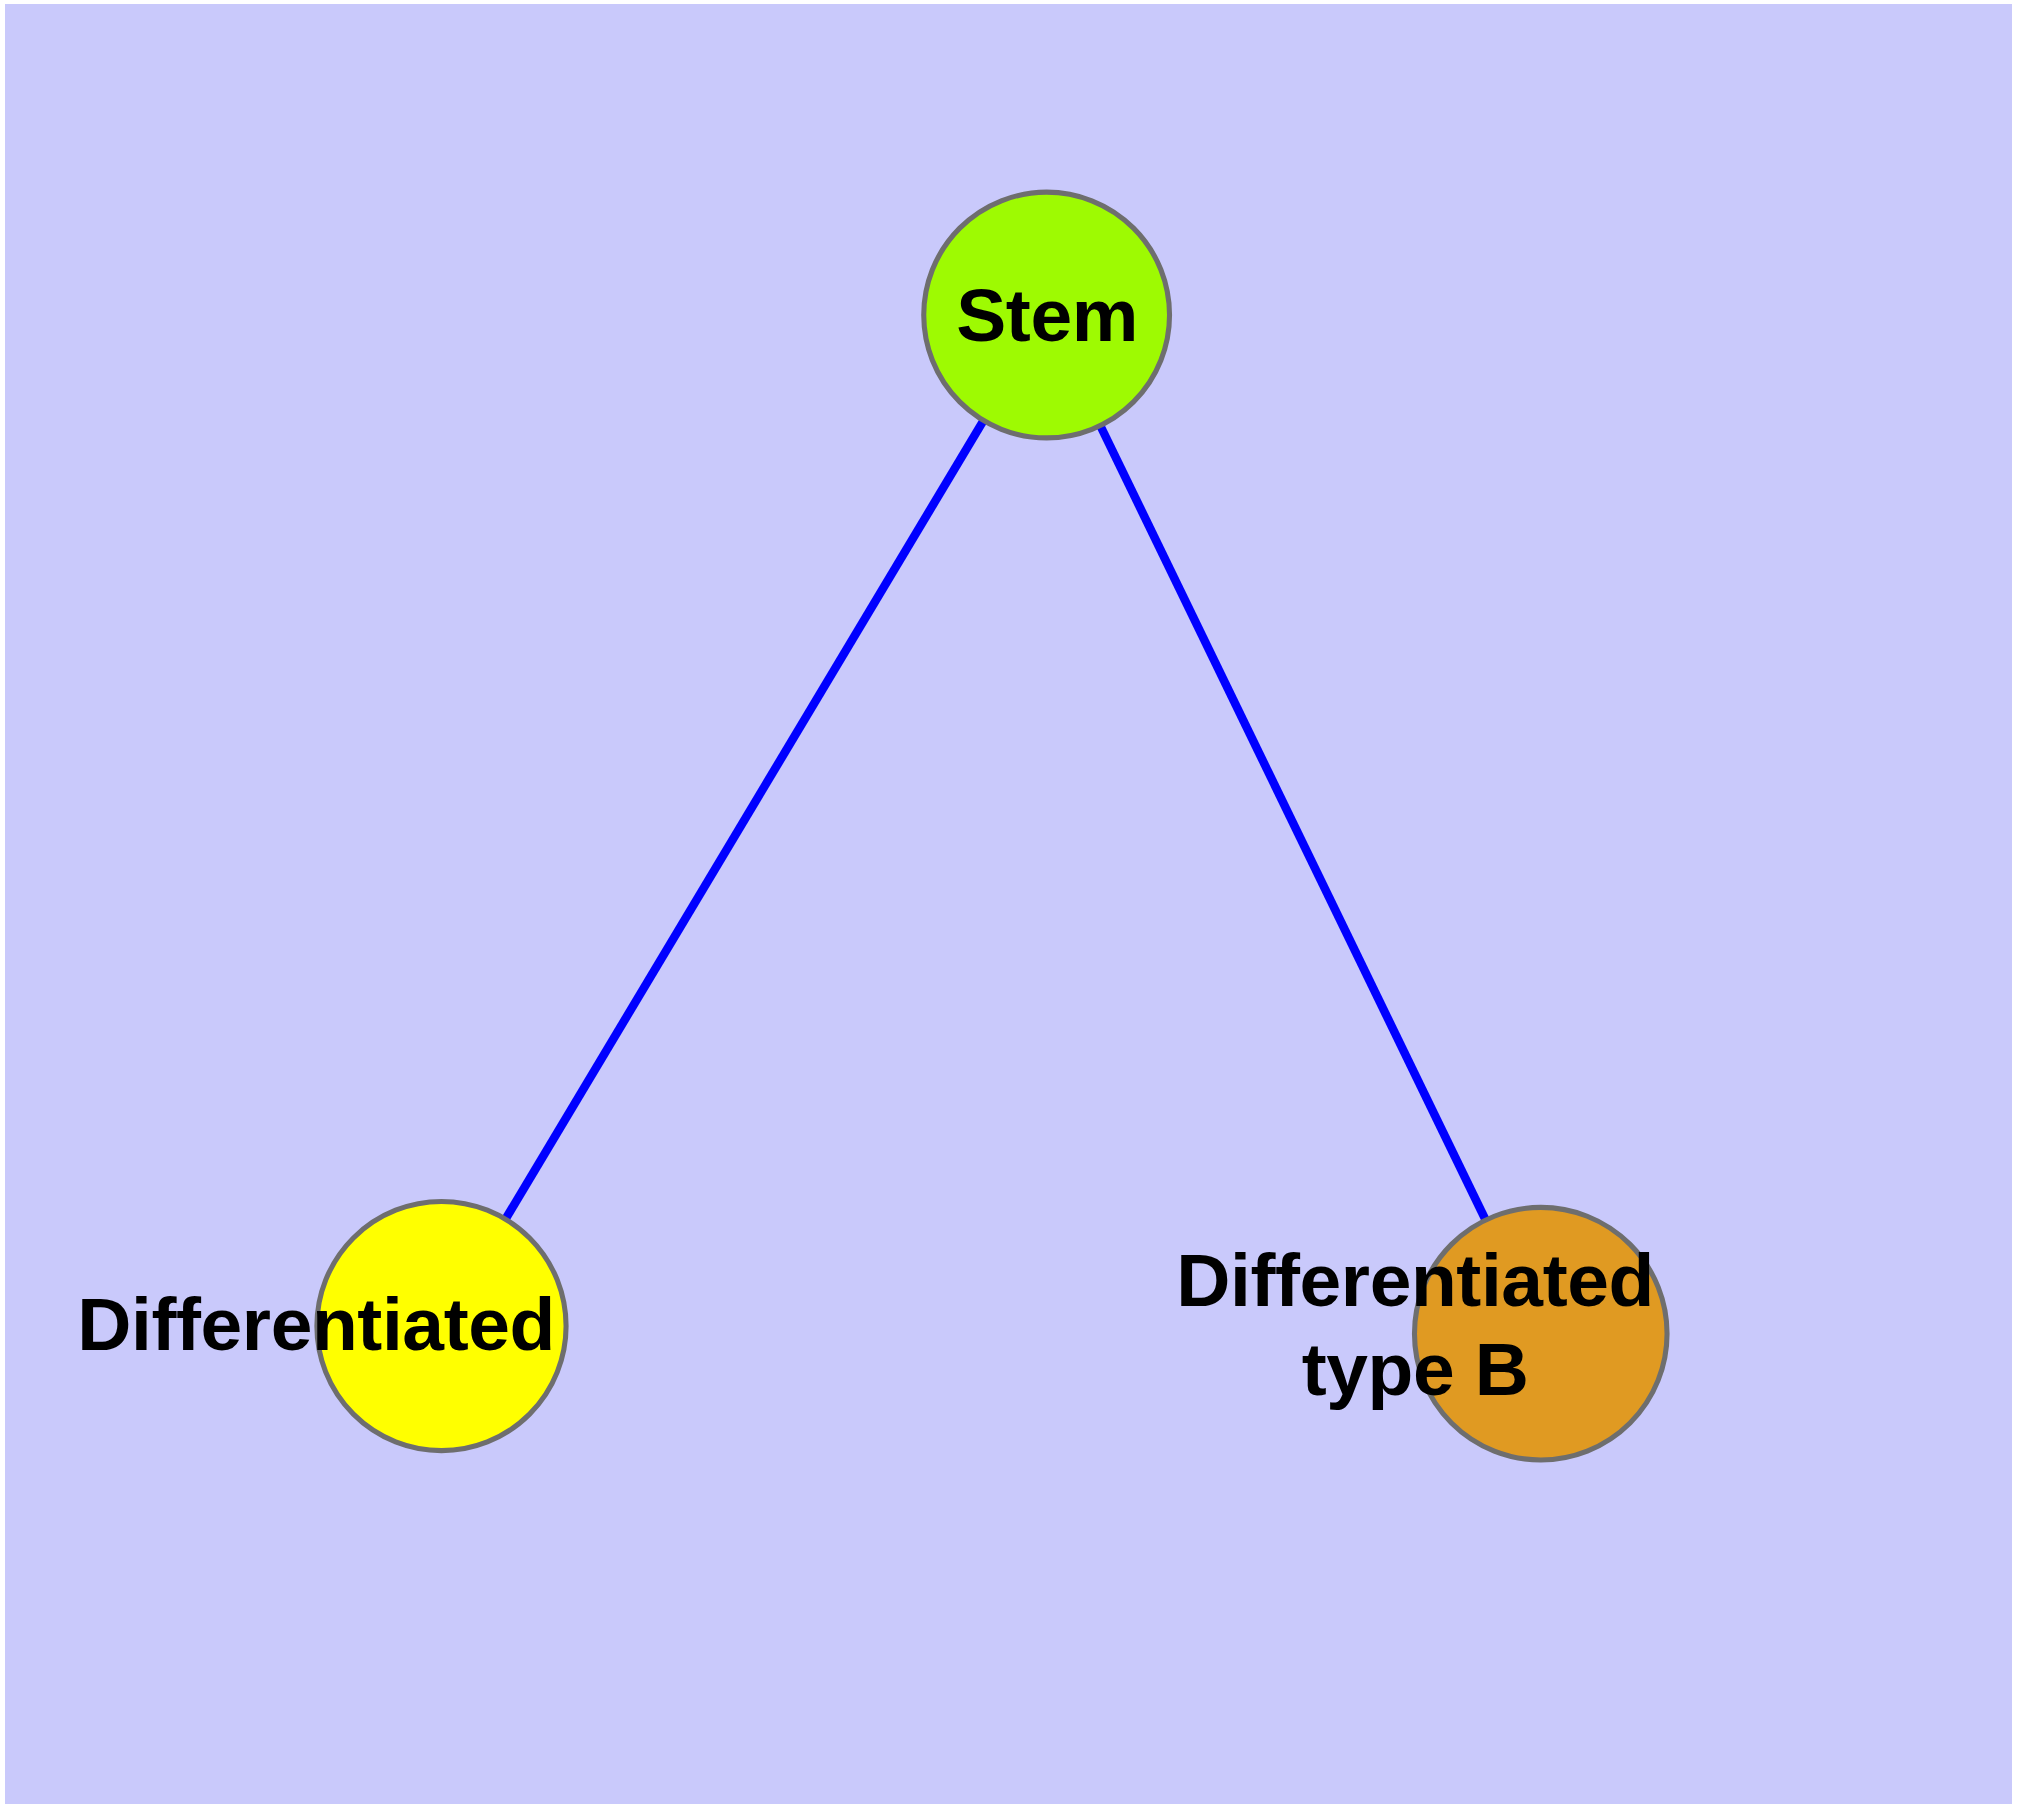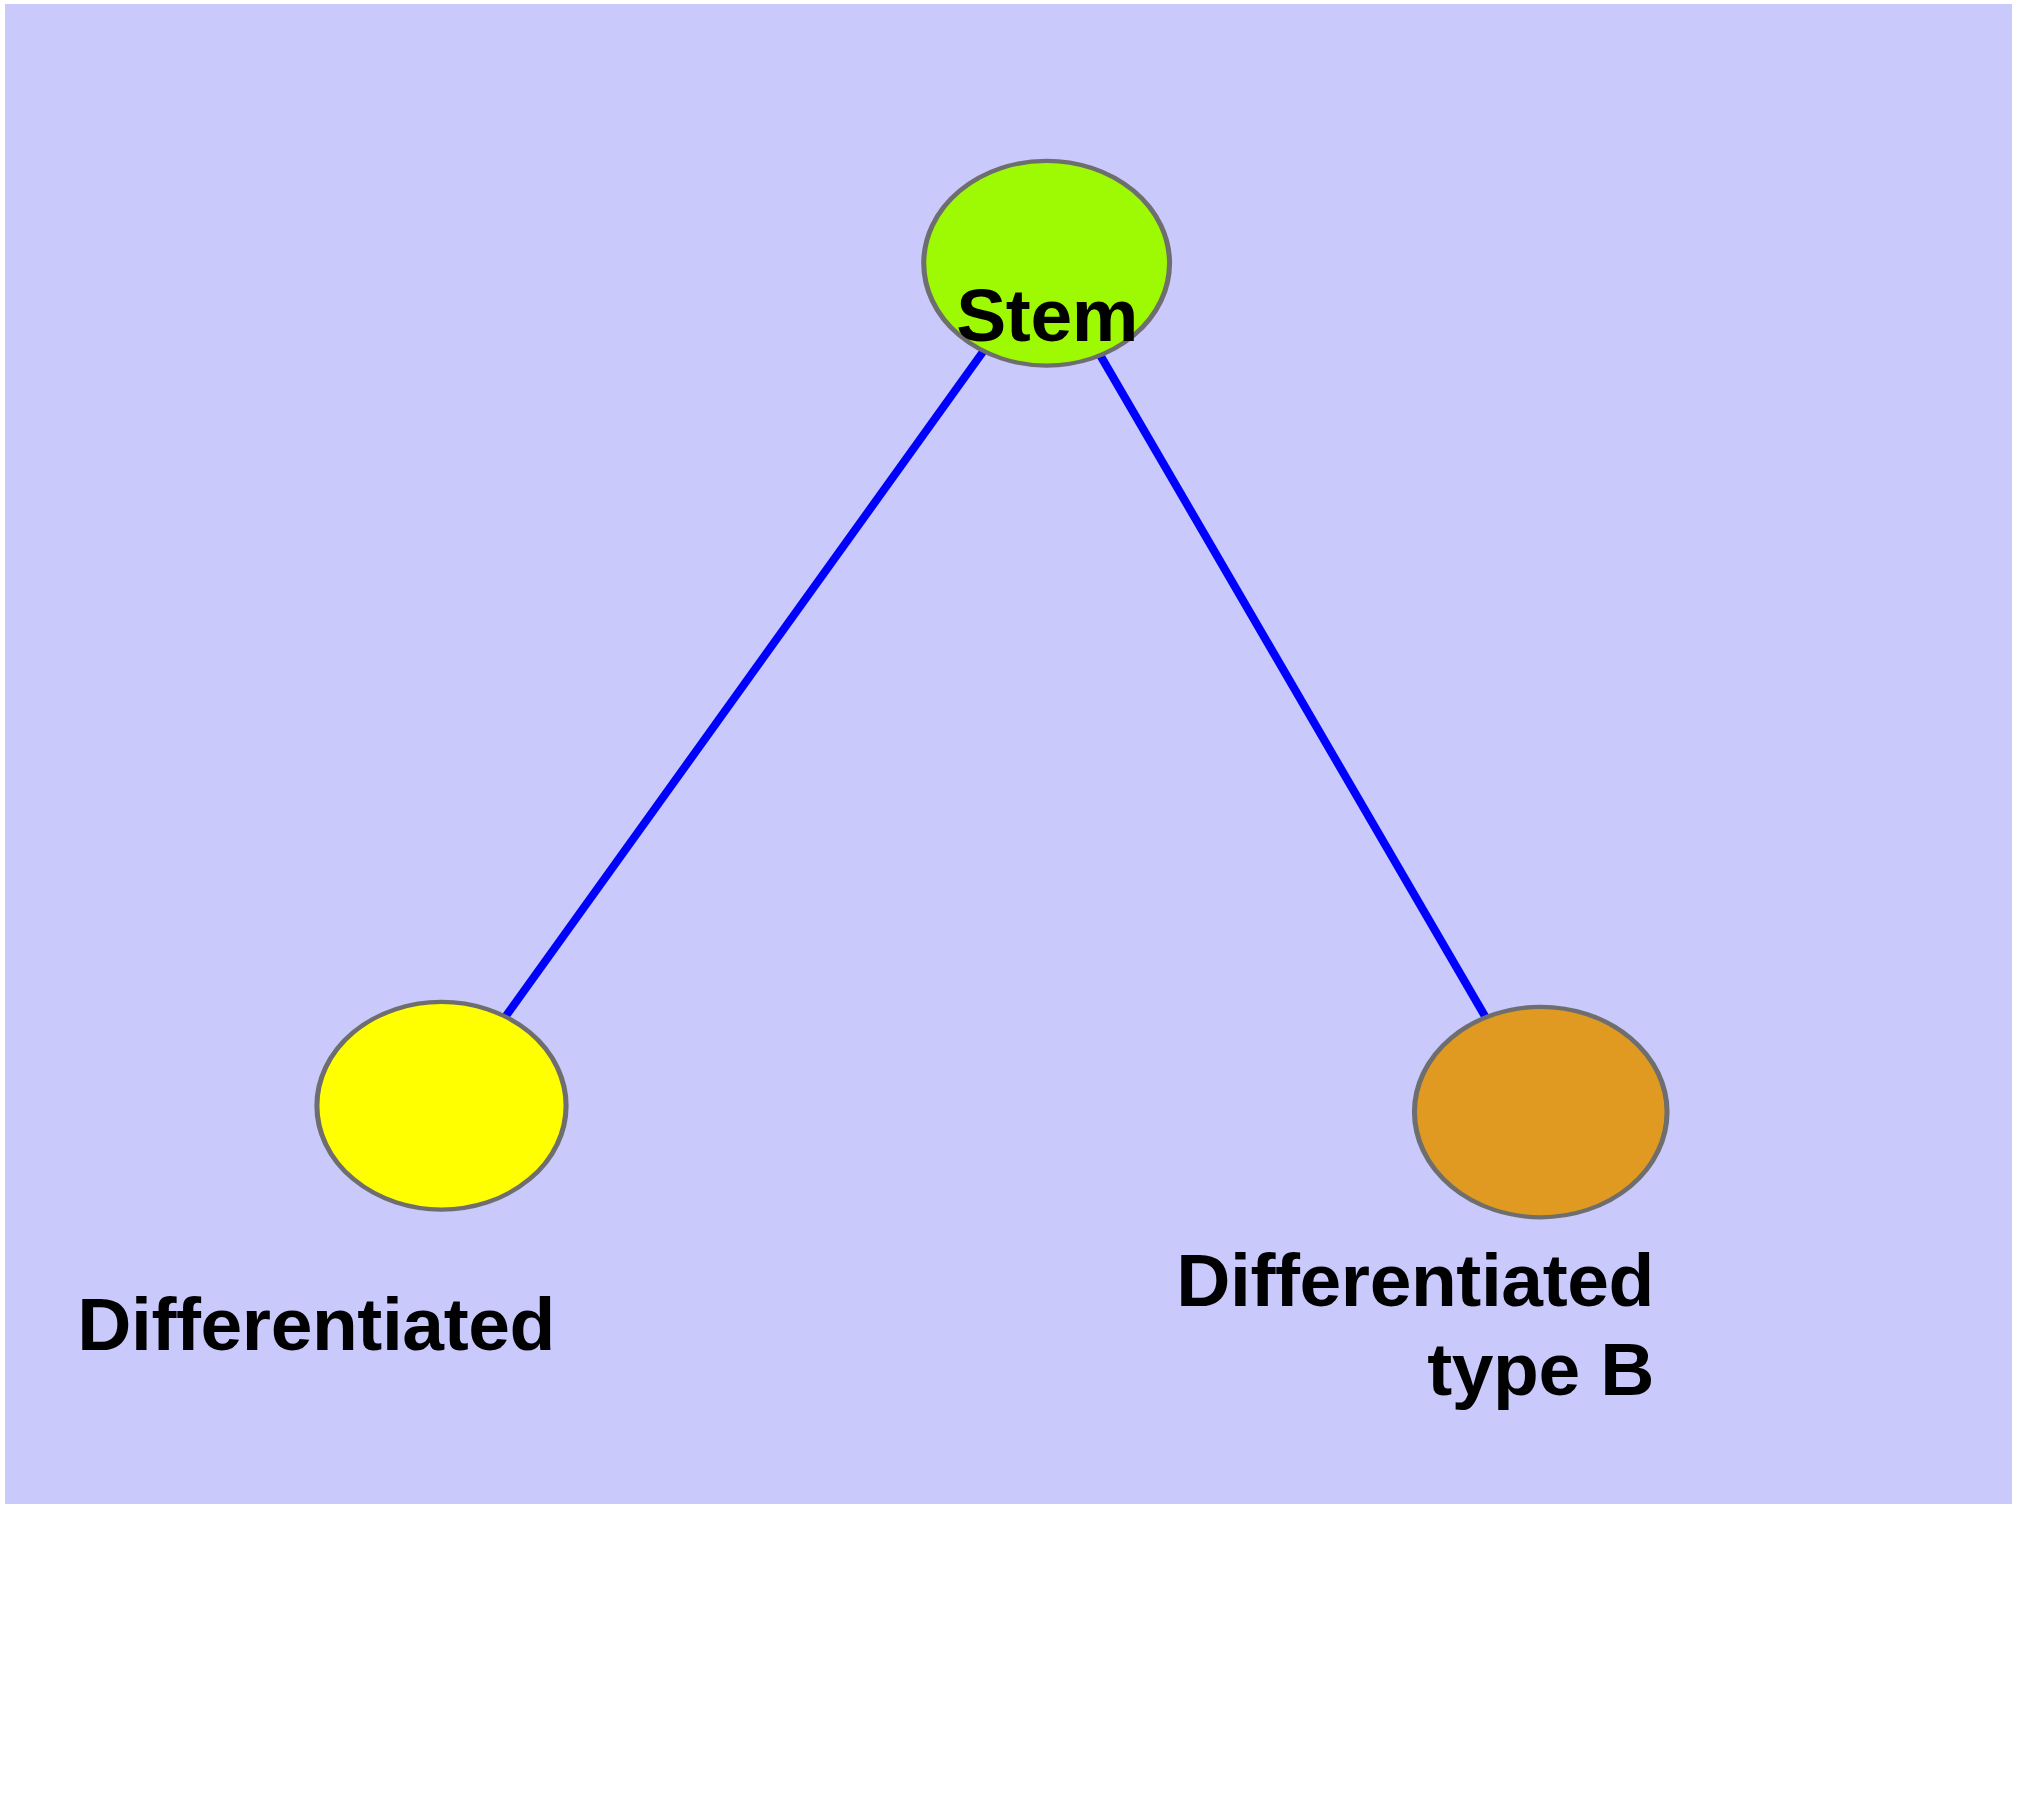--- a/index.html
+++ b/index.html
@@ -13,21 +13,21 @@
     height: 1812px;
     background: #ffffff;
     overflow: hidden;
     font-family: "Liberation Sans", sans-serif;
   }
   #plot-area {
     position: absolute;
     left: 5.1px;
     top: 4.2px;
     width: 2007px;
-    height: 1500px;
+    height: 1800px;
     background: #c9c9fb;
   }
   #graph-svg {
     position: absolute;
     left: 0;
     top: 0;
     width: 100%;
     height: 100%;
     display: block;
   }
@@ -56,17 +56,17 @@
         </g>
       <g id="node-layer">
           <circle cx="1229" cy="367" r="145" fill="#9efa02" stroke="#6e6e6e" stroke-width="6"></circle>
           <circle cx="515" cy="1560" r="147" fill="#ffff00" stroke="#6e6e6e" stroke-width="6"></circle>
           <circle cx="1812" cy="1569" r="149" fill="#e09a22" stroke="#6e6e6e" stroke-width="6"></circle>
         </g>
     </svg>
     <div id="label-layer">
         <div class="node-label" style="left: 1042px; top: 311px; font-size: 75px; color: rgb(0, 0, 0);"><span style="display: block;">Stem</span></div>
         <div class="node-label" style="left: 311px; top: 1320px; font-size: 75px; color: rgb(0, 0, 0);"><span style="display: block;">Differentiated</span></div>
-        <div class="node-label" style="left: 1410px; top: 1320px; font-size: 75px; color: rgb(0, 0, 0);"><span style="display: block;">Differentiated</span><span style="display: block; text-align: right;">type B</span></div>
+        <div class="node-label" style="left: 1410px; top: 1320px; font-size: 75px; color: rgb(0, 0, 0);"><span style="display: block;">Differentiated</span><span style="display: block;">type B</span></div>
       </div>
   </div>
 </div>
 
 
 </body></html>

